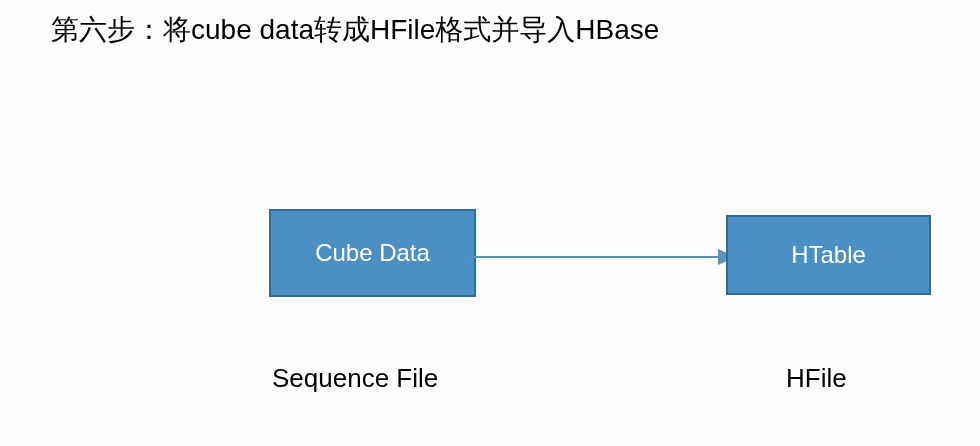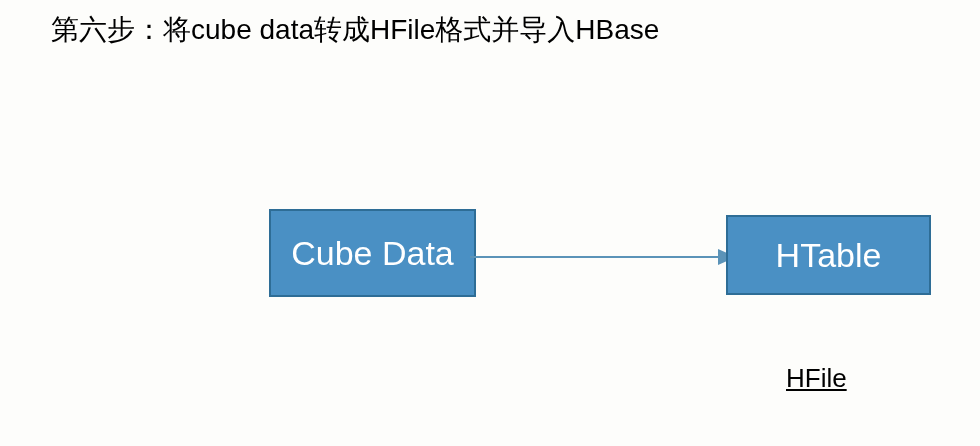--- a/index.html
+++ b/index.html
@@ -36,21 +36,21 @@
     position: absolute;
     box-sizing: border-box;
     background: #4a90c4;
     border: 2px solid #2e6d96;
     display: flex;
     align-items: center;
     justify-content: center;
   }
   .node-label {
     color: #ffffff;
-    font-size: 34px;
+    font-size: 24px;
     line-height: 32px;
     white-space: nowrap;
   }
   #node-cube-data {
     left: 269px;
     top: 209px;
     width: 207px;
     height: 88px;
   }
   #node-htable {
@@ -74,21 +74,20 @@
     color: #000000;
     white-space: nowrap;
   }
   #caption-sequence-file {
     left: 272px;
     top: 362px;
   }
   #caption-hfile {
     left: 786px;
     top: 362px;
-    text-decoration: underline;
   }
 </style>
 </head>
 <body>
 
 <div id="slide">
 
   <div id="slide-title">第六步：将cube data转成HFile格式并导入HBase</div>
 
   <div class="node-box" id="node-cube-data">
@@ -97,16 +96,17 @@
 
   <svg id="flow-arrow" viewBox="0 0 270 34" width="270" height="34">
     <line x1="0" y1="17" x2="248" y2="17" stroke="#5b93b8" stroke-width="2"></line>
     <polygon points="248,9 266,17 248,25" fill="#5b93b8"></polygon>
   </svg>
 
   <div class="node-box" id="node-htable">
     <span class="node-label">HTable</span>
   </div>
 
+  <div class="caption" id="caption-sequence-file">Sequence File</div>
 
   <div class="caption" id="caption-hfile">HFile</div>
 
 </div>
 
 </body></html>

